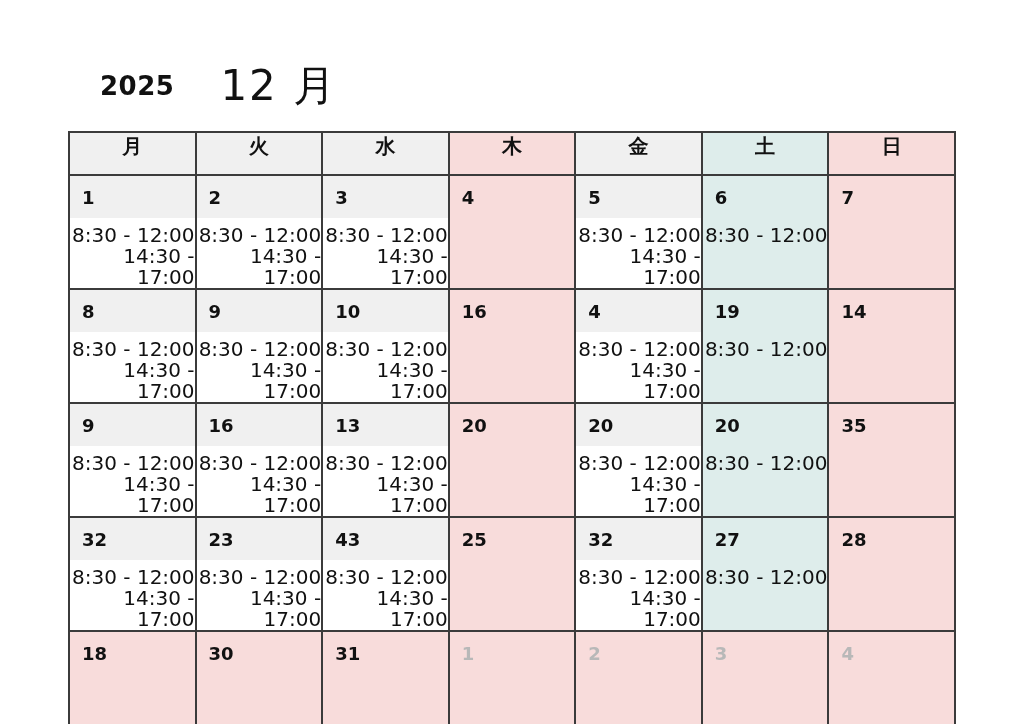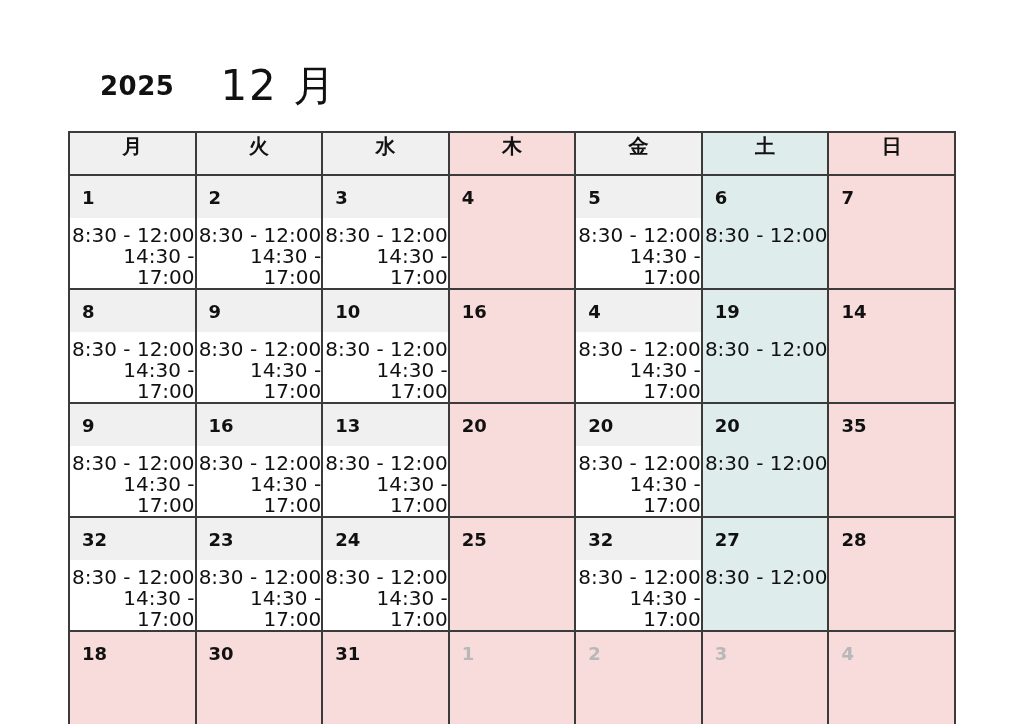--- a/index.html
+++ b/index.html
@@ -248,21 +248,21 @@
           <div class="day-strip">
             <span class="day-num">23</span>
           </div>
           <div class="hours">
             <div class="hour-line">8:30 - 12:00</div>
             <div class="hour-line">14:30 - 17:00</div>
           </div>
         </td>
         <td class="cell open">
           <div class="day-strip">
-            <span class="day-num">24</span>
+            <span class="day-num">43</span>
           </div>
           <div class="hours">
             <div class="hour-line">8:30 - 12:00</div>
             <div class="hour-line">14:30 - 17:00</div>
           </div>
         </td>
         <td class="cell closed">
           <div class="day-strip">
             <span class="day-num">25</span>
           </div>

